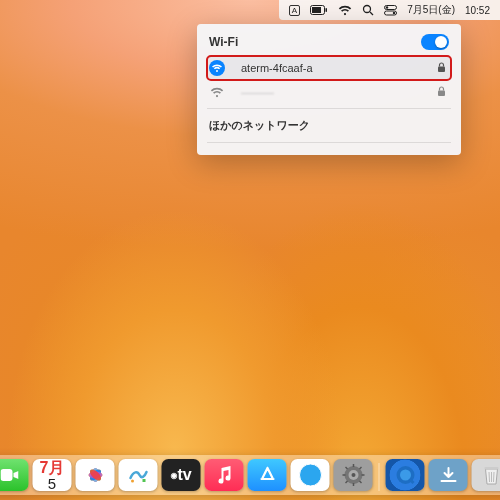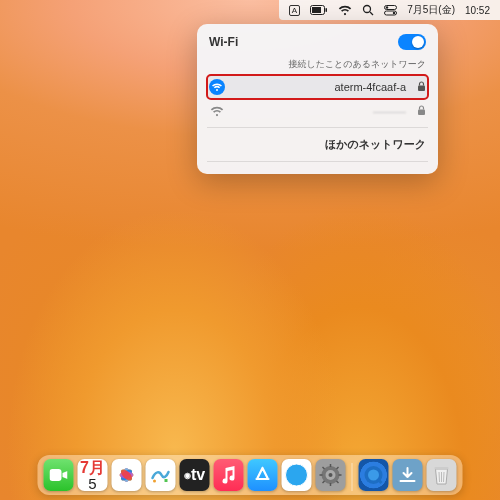--- a/index.html
+++ b/index.html
@@ -21,26 +21,26 @@
   padding: 0 10px;
   background: rgba(248,248,248,0.9);
   backdrop-filter: blur(10px);
   border-bottom-left-radius: 4px;
   font-size: 10px; color: #222;
 }
 .menubar .mi { display: flex; align-items: center; }
 .menubar svg { display: block; }
 
 .panel {
-  position: absolute; top: 24px; left: 197px; width: 241px;
+  position: absolute; top: 24px; left: 197px; width: 264px;
   background: rgba(245,245,247,0.97);
-  border-radius: 10px;
+  border-radius: 4px;
   box-shadow: 0 8px 30px rgba(0,0,0,0.25);
   padding: 8px 10px;
-  font-size: 11px; color: #333; text-align: right;
+  font-size: 11px; color: #333;
 }
 .panel-header { display: flex; justify-content: space-between; align-items: center; padding: 2px 2px 6px 2px; }
 .panel-title { font-weight: 600; font-size: 12px; }
 
 .toggle { width: 28px; height: 16px; background: #0a84ff; border-radius: 8px; position: relative; }
 .toggle::after { content: ""; position: absolute; right: 2px; top: 2px; width: 12px; height: 12px; background: #fff; border-radius: 50%; box-shadow: 0 1px 2px rgba(0,0,0,0.3); }
 
 .section-label { font-size: 9px; color: #666; padding: 2px 2px 4px 2px; }
 .divider { height: 1px; background: rgba(0,0,0,0.1); margin: 4px 0; }
 
@@ -57,21 +57,21 @@
 
 .dock {
   position: absolute; bottom: 5px; left: 50%; transform: translateX(-50%);
   display: flex; align-items: end; gap: 4px;
   padding: 4px 6px;
   background: rgba(255,255,255,0.35);
   border-radius: 12px;
   backdrop-filter: blur(12px);
   box-shadow: 0 2px 10px rgba(0,0,0,0.2);
 }
-.dock .app { width: 30px; height: 32px; border-radius: 7px; display: flex; align-items: center; justify-content: center; font-size: 16px; color: #fff; box-shadow: 0 1px 3px rgba(0,0,0,0.25); }
+.dock .app { width: 39px; height: 32px; border-radius: 7px; display: flex; align-items: center; justify-content: center; font-size: 16px; color: #fff; box-shadow: 0 1px 3px rgba(0,0,0,0.25); }
 .dock .sep { width: 1px; height: 28px; background: rgba(255,255,255,0.5); margin: 0 2px; }
 
 .facetime { background: linear-gradient(#6fe26f,#2bc22b); }
 .calendar { background: #fff; color: #333; flex-direction: column; font-size: 7px; line-height: 1; }
 .calendar .m { color: #e53935; font-weight: 600; }
 .calendar .d { font-size: 15px; color: #222; font-weight: 500; }
 .photos { background: #fff; }
 .freeform { background: #fff; }
 .tv { background: #222; font-size: 9px; font-weight: 700; }
 .music { background: linear-gradient(#ff5c74,#ff2d55); }
@@ -117,21 +117,20 @@
     </span>
     <span class="mi">7月5日(金)</span>
     <span class="mi">10:52</span>
   </div>
 
   <div class="panel">
     <div class="panel-header">
       <span class="panel-title">Wi-Fi</span>
       <div class="toggle"></div>
     </div>
-    <div class="section-label">接続したことのあるネットワーク</div>
 
     <div class="net-row highlighted">
       <span class="wifi-ic">
         <svg width="16" height="16" viewBox="0 0 16 16">
             <circle cx="8" cy="8" r="8" fill="#0a84ff"></circle>
             <path d="M8 12a1 1 0 100-2 1 1 0 000 2zM4.8 8.2a4.8 4.8 0 016.4 0l-1.1 1.1a3.2 3.2 0 00-4.2 0zM3 6.4a7.2 7.2 0 0110 0l-1.1 1.1a5.6 5.6 0 00-7.8 0z" fill="#fff"></path>
           </svg>
       </span>
       <span class="name">aterm-4fcaaf-a</span>
       <span class="lock">

